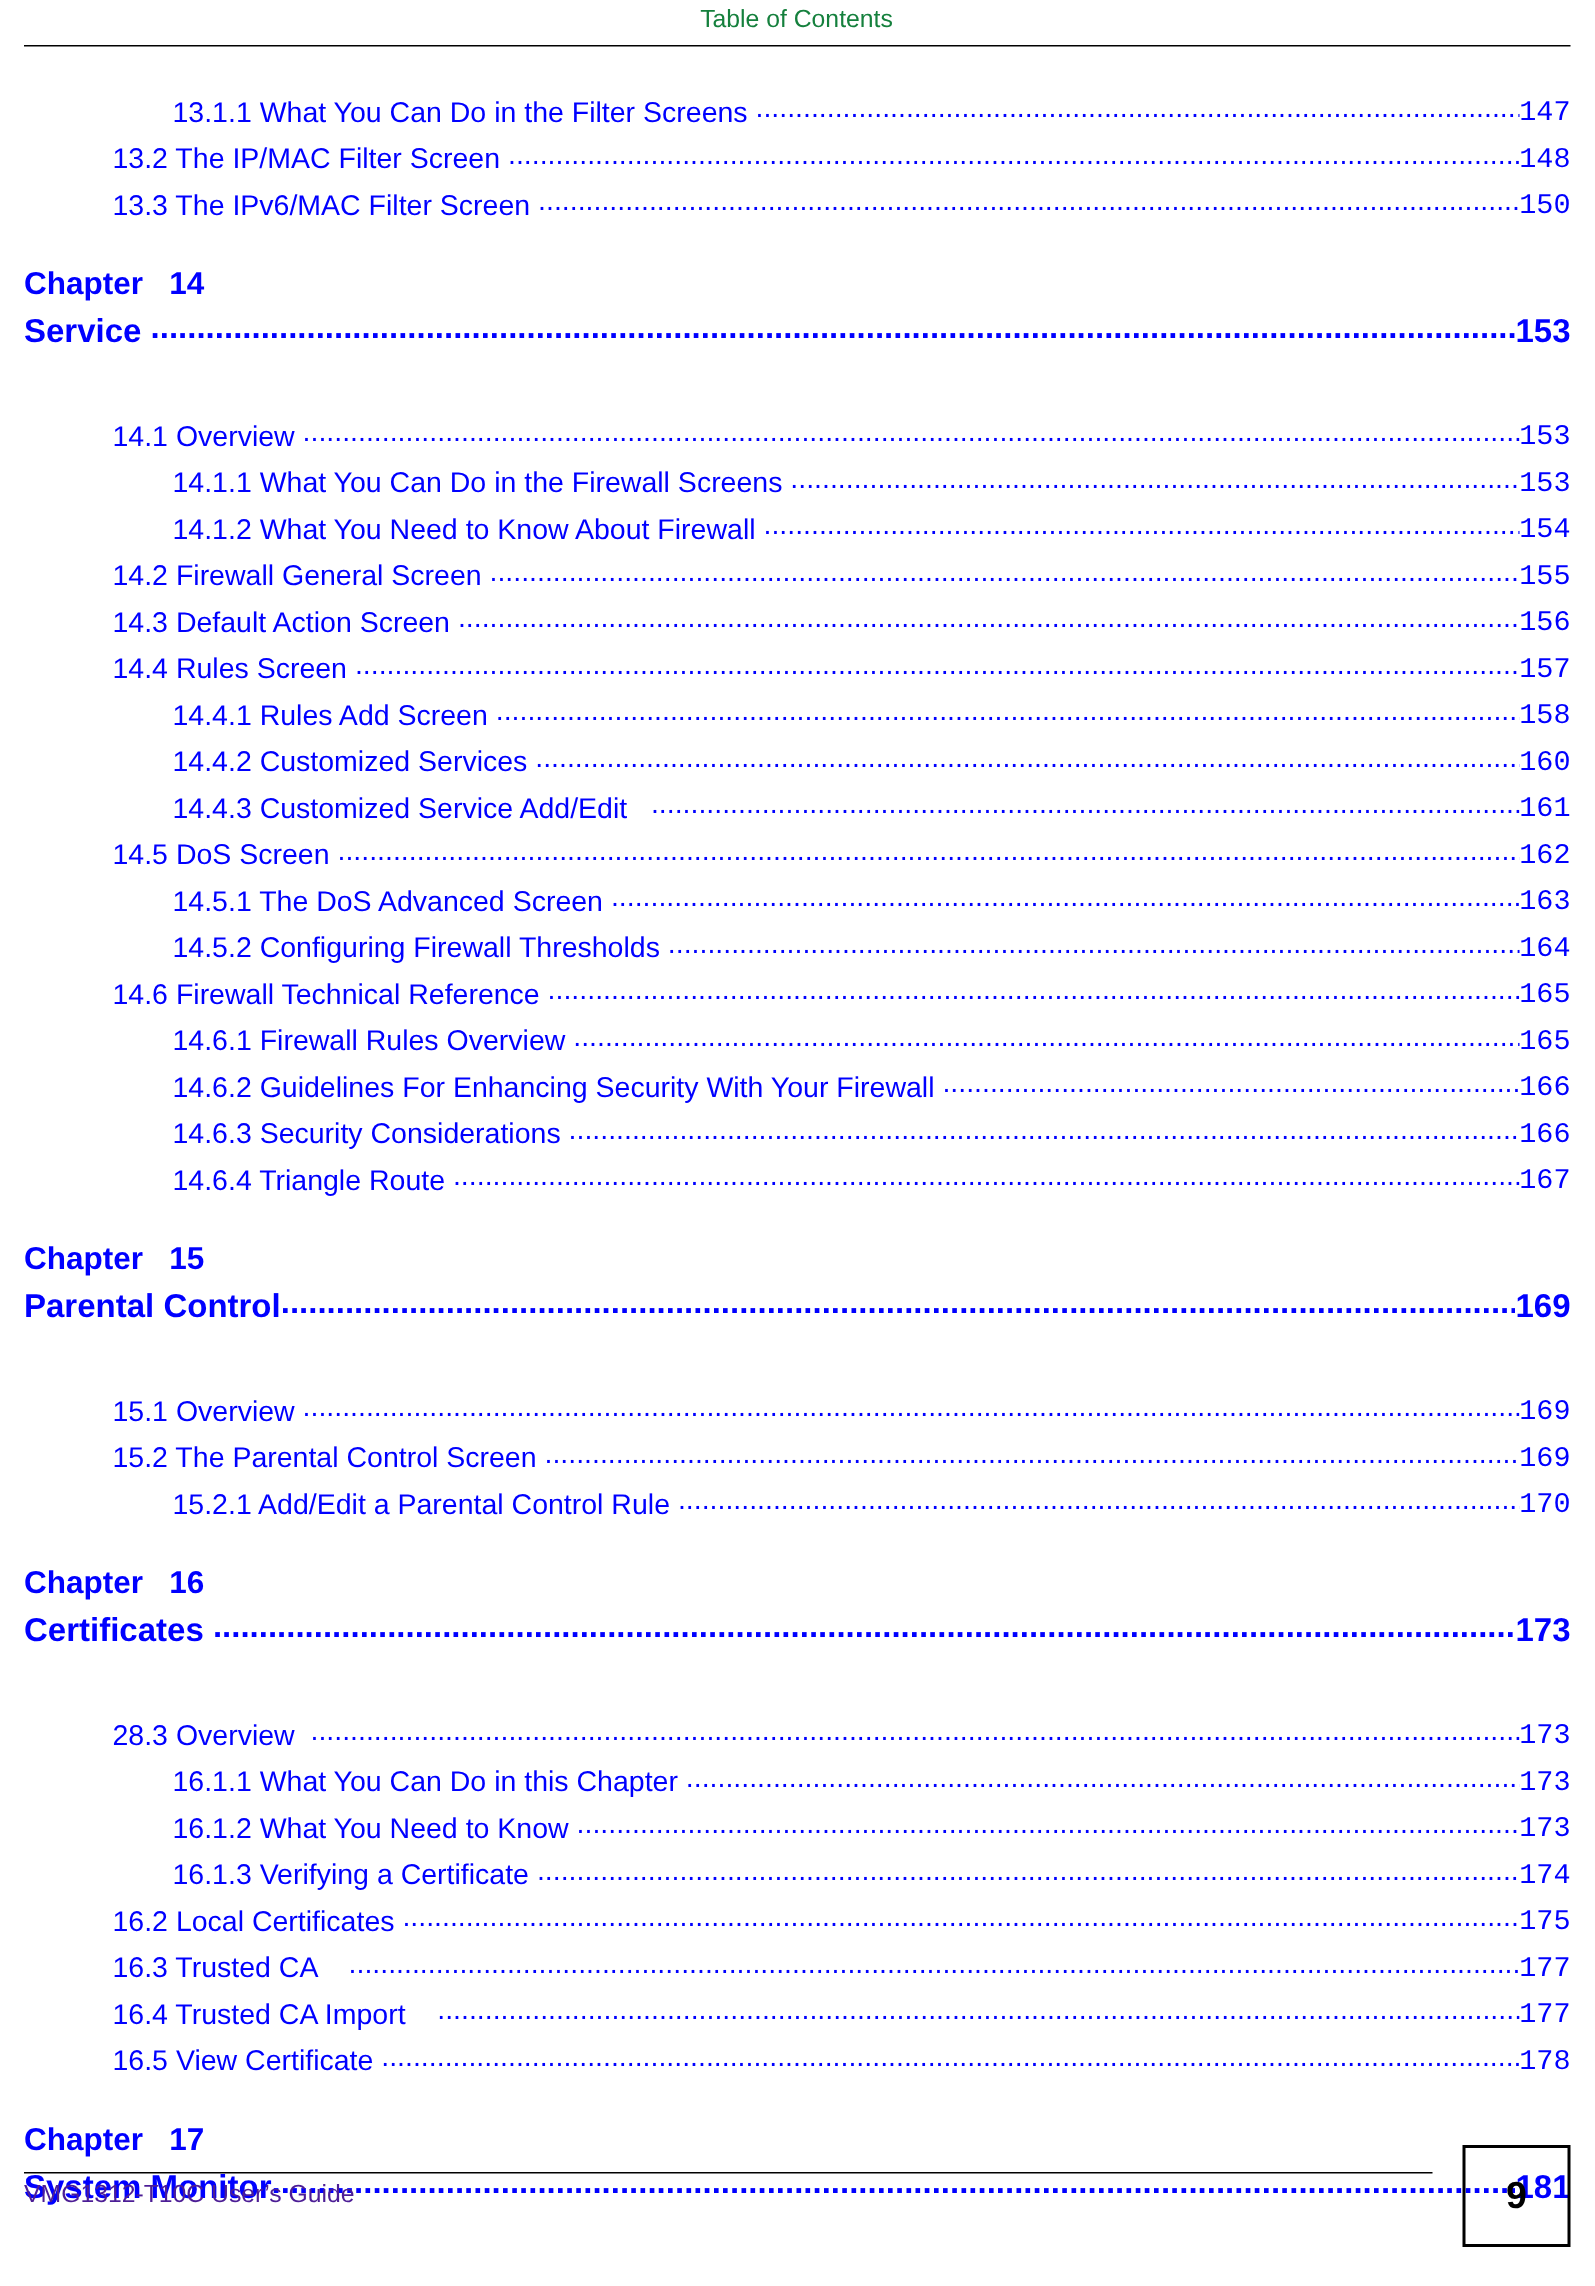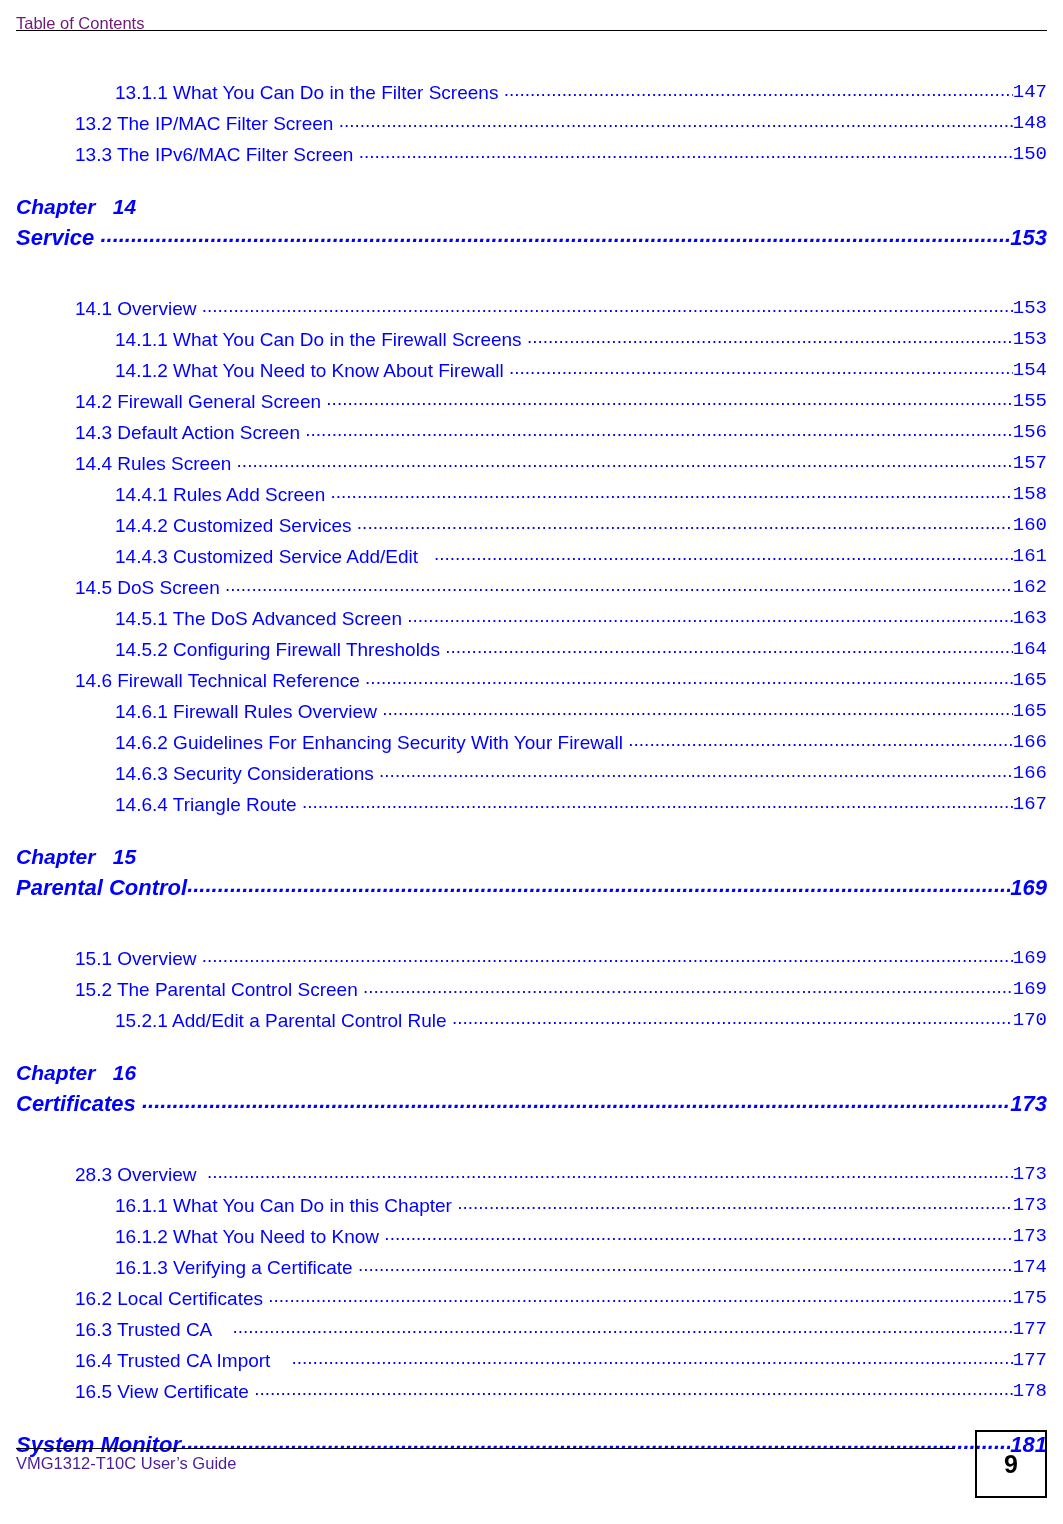--- a/index.html
+++ b/index.html
@@ -24,43 +24,42 @@
 
   
   .header {
     position: absolute;
     top: 0;
     left: 16px;
     right: 16px;
     height: 34px;
   }
   .header-title {
-    text-align: left;
+    text-align: center;
     font-size: 16.5px;
-    color: #701a75;
+    color: #15803d;
     line-height: 22px;
-    padding-top: 12px;
+    padding-top: 2px;
     padding-right: 1px;
     white-space: pre;
   }
   .header-rule {
     position: absolute;
     left: 0;
     right: 0;
     top: 30px;
     border-top: 1.6px solid #000000;
   }
 
   
   .toc {
     position: absolute;
     top: 60px;
     left: 16px;
     width: 1031px;
-    margin-top: 17px;
   }
 
   .entry {
     display: flex;
     align-items: flex-end;
     color: #0000ff;
     font-size: 19px;
     line-height: 31px;
     height: 31px;
     white-space: pre;
@@ -85,21 +84,20 @@
   }
 
   
   .lvl2 { padding-left: 59px; }
   .lvl3 { padding-left: 99px; }
 
   
   .chapter-block {
     margin-top: 22px;
     margin-bottom: 22px;
-    font-style: italic;
   }
   .chapter-line {
     color: #0000ff;
     font-weight: bold;
     font-size: 21px;
     line-height: 30px;
     white-space: pre;
   }
   .chapter-title-row {
     display: flex;
@@ -214,20 +212,21 @@
       <div class="gap-sm"></div>
       <div class="entry lvl2"><span class="label">28.3 Overview  </span><span class="leader">....................................................................................................................................................................................................................................................................</span><span class="pageno">173</span></div>
       <div class="entry lvl3"><span class="label">16.1.1 What You Can Do in this Chapter </span><span class="leader">....................................................................................................................................................................................................................................................................</span><span class="pageno">173</span></div>
       <div class="entry lvl3"><span class="label">16.1.2 What You Need to Know </span><span class="leader">....................................................................................................................................................................................................................................................................</span><span class="pageno">173</span></div>
       <div class="entry lvl3"><span class="label">16.1.3 Verifying a Certificate </span><span class="leader">....................................................................................................................................................................................................................................................................</span><span class="pageno">174</span></div>
       <div class="entry lvl2"><span class="label">16.2 Local Certificates </span><span class="leader">....................................................................................................................................................................................................................................................................</span><span class="pageno">175</span></div>
       <div class="entry lvl2"><span class="label">16.3 Trusted CA    </span><span class="leader">....................................................................................................................................................................................................................................................................</span><span class="pageno">177</span></div>
       <div class="entry lvl2"><span class="label">16.4 Trusted CA Import    </span><span class="leader">....................................................................................................................................................................................................................................................................</span><span class="pageno">177</span></div>
       <div class="entry lvl2"><span class="label">16.5 View Certificate </span><span class="leader">....................................................................................................................................................................................................................................................................</span><span class="pageno">178</span></div>
       <div class="chapter-block">
+        <div class="chapter-line">Chapter   17</div>
         <div class="chapter-title-row"><span class="label">System Monitor</span><span class="leader">....................................................................................................................................................................................................................................................................</span><span class="pageno">181</span></div>
       </div>
     </div>
 
   <div class="footer">
     <div class="footer-rule"></div>
     <div class="footer-text">VMG1312-T10C User’s Guide</div>
     <div class="footer-pagebox">
       <span class="footer-pageno">9</span>
     </div>

